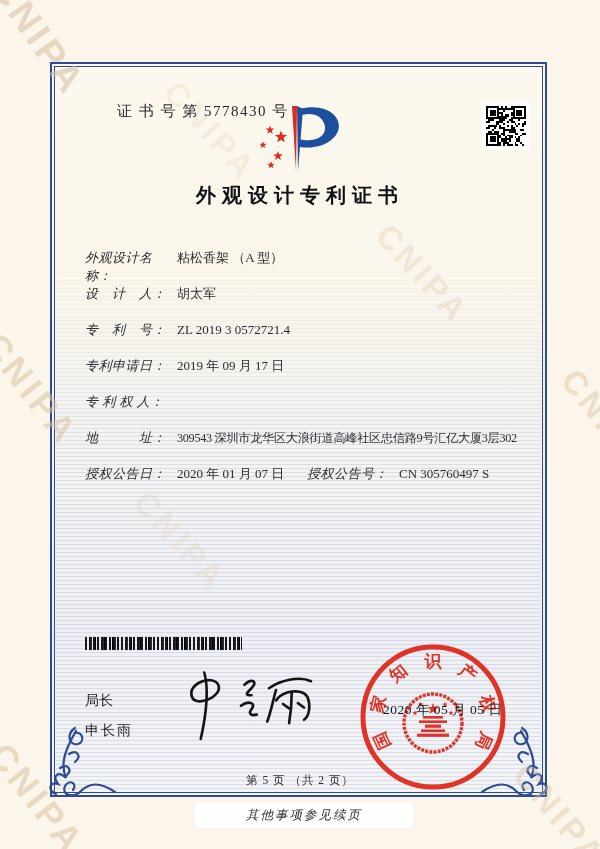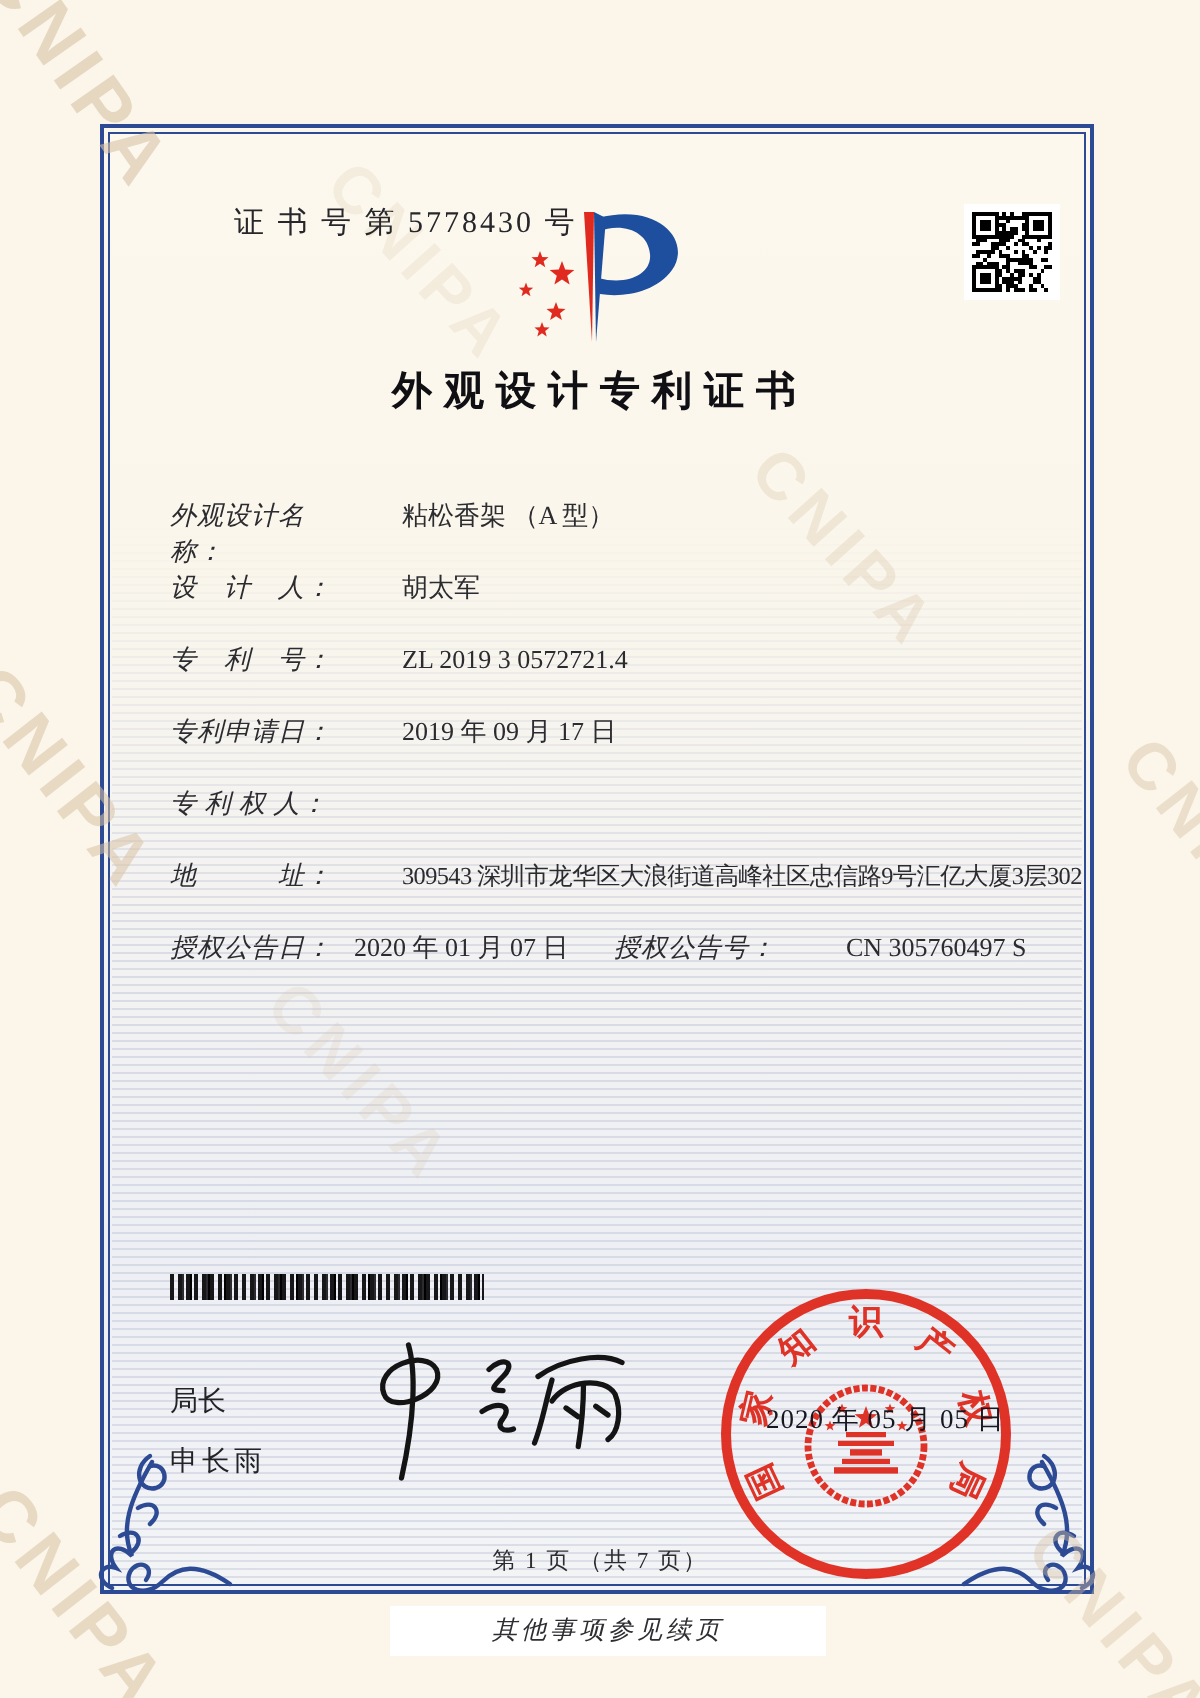--- a/index.html
+++ b/index.html
@@ -30,21 +30,21 @@
   .abs{position:absolute;z-index:5;}
   .cert-no{left:85px;top:102px;font-size:15px;letter-spacing:1.5px;color:#26262b;margin-left:32px;}
   .logo{left:252px;top:97px;width:96px;height:85px;}
   .qr{left:482px;top:102px;width:48px;height:48px;background:#fff;padding:4px;box-sizing:border-box;}
   .qr svg{width:100%;height:100%;display:block;}
   .doc-title{left:50%;top:182px;transform:translateX(-50%);font-size:20px;font-weight:bold;
              letter-spacing:6px;color:#101014;white-space:nowrap;}
   .fields{left:85px;top:249px;width:433px;font-size:13px;color:#2b2b30;}
   .frow{display:flex;align-items:baseline;height:36px;}
   .flabel{width:92px;flex:none;letter-spacing:.5px;font-style:italic;}
-  .fvalue{flex:1;margin-left:24px;}
+  .fvalue{flex:1;}
   .addr .fvalue{font-size:12.2px;letter-spacing:-.3px;white-space:nowrap;}
   .gv1{width:130px;flex:none;}
   .paras{left:85px;top:492px;width:433px;font-size:13px;line-height:21.7px;
          font-style:italic;color:#222;text-align:justify;}
   .paras p{margin:0;text-indent:2em;}
   .barcode{left:85px;top:637px;width:157px;height:13px;
     background-image:
       repeating-linear-gradient(90deg,#17171a 0 2px,transparent 2px 4px),
       repeating-linear-gradient(90deg,#2c2c30 0 1px,transparent 1px 6px),
       repeating-linear-gradient(90deg,#000 0 2px,transparent 2px 9px);}
@@ -343,18 +343,18 @@
         <rect x="-10" y="-9" width="20" height="2.6"></rect>
         <rect x="-14" y="-4.6" width="28" height="2.6"></rect>
         <rect x="-8" y="-0.4" width="16" height="3.2"></rect>
         <rect x="-12" y="4.4" width="24" height="2.6"></rect>
         <rect x="-16" y="8.6" width="32" height="3.2"></rect>
       </g>
     </svg>
   </div>
   <div class="abs seal-date">2020 年 05 月 05 日</div>
 
-  <div class="abs page-info">第 1 页 （共 7 页）</div>
+  <div class="abs page-info">第 5 页 （共 2 页）</div>
   <div class="abs note-strip">
     <span>其他事项参见续页</span>
   </div>
 
 </div>
 
 </body></html>

